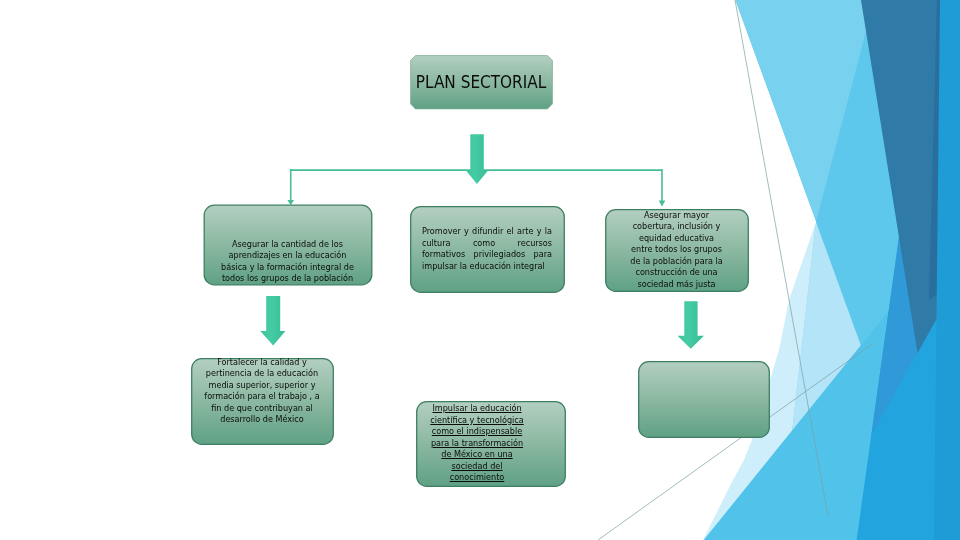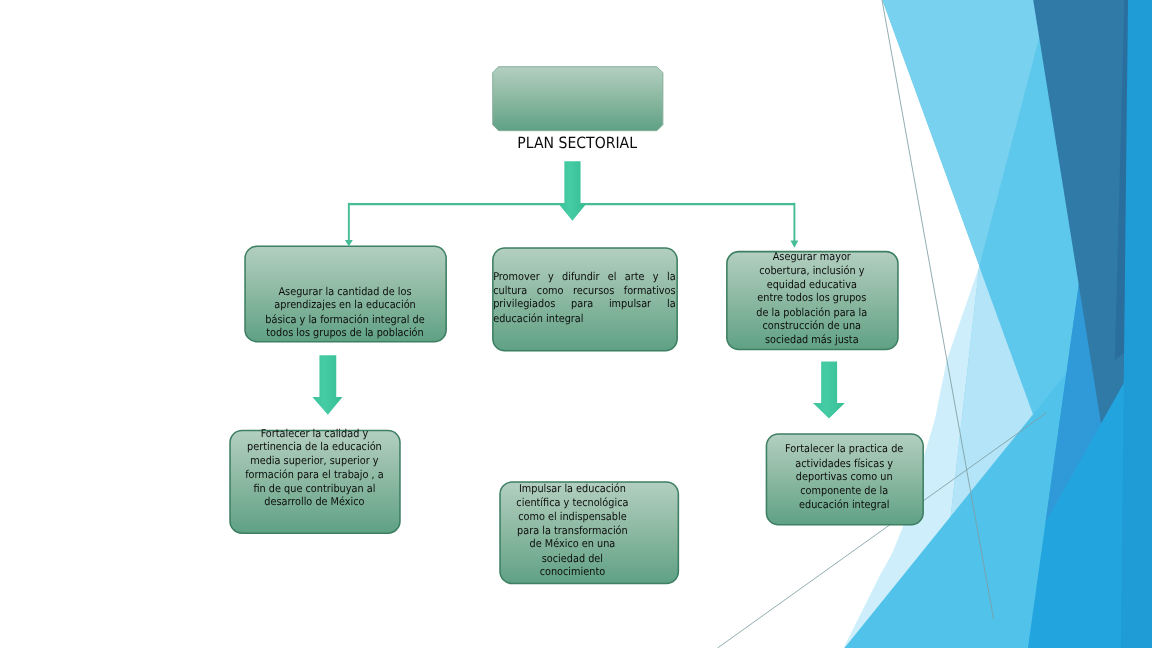--- a/index.html
+++ b/index.html
@@ -13,26 +13,26 @@
   .node { position:absolute; box-sizing:border-box;
           display:flex; align-items:center; justify-content:center;
           color:#0c0c0c; background:none; border:0;
           font-family:"DejaVu Sans", sans-serif; font-stretch:condensed;
           font-size:9px; line-height:11.5px; }
   .node .txt { display:block; width:100%; box-sizing:border-box; }
   .t-center { text-align:center; }
   .t-just { text-align:justify; text-align-last:left; }
 
   #title-node { left:410px; top:55px; width:142px; height:54px;
-                font-size:13px; line-height:13px;margin-top:37px; }
+                font-size:17px; line-height:13px; }
   #node-1 { left:203.5px; top:204.5px; width:168px; height:80px; padding:0 14px;align-items:flex-end; }
-  #node-2 { left:410px;   top:206px;   width:154px; height:86px; padding:0 1px; }
+  #node-2 { left:410px;   top:206px;   width:154px; height:86px; padding:0 12px; }
   #node-3 { left:605px;   top:209px;   width:143px; height:82px; padding:0 25px; }
   #node-4 { left:191px;   top:348px;   width:142px; height:86px; padding:0 10px; }
-  #node-5 { left:416px;   top:401px;   width:122px; height:85px; padding:0 11.5px; }
+  #node-5 { left:416px;   top:401px;   width:122px; height:85px; padding:0 11.5px;text-decoration:underline; }
   #node-6 { left:638px;   top:361px;   width:131px; height:76px; padding:0 10.5px; }
 </style>
 </head>
 <body>
 
 <div id="slide">
 
   <svg id="bg" viewBox="0 0 960 540">
     <rect x="0" y="0" width="960" height="540" fill="#ffffff"></rect>
     <polygon fill="#78d1ee" points="735.0,0.0 960.0,0.0 960.0,540.0 931.6,540.0"></polygon>
@@ -100,17 +100,14 @@
   </div>
   <div class="node" id="node-3">
     <span class="txt t-center">Asegurar mayor cobertura, inclusión y equidad educativa entre todos los grupos de la población para la construcción de una sociedad más justa</span>
   </div>
   <div class="node" id="node-4">
     <span class="txt t-center">Fortalecer la calidad y pertinencia de la educación media superior, superior y formación para el trabajo , a fin de que contribuyan al desarrollo de México</span>
   </div>
   <div class="node" id="node-5">
     <span class="txt t-center">Impulsar la educación científica y tecnológica como el indispensable para la transformación de México en una sociedad del conocimiento</span>
   </div>
-  <div class="node" id="node-6">
-    <span class="txt t-center">Fortalecer la practica de actividades físicas y deportivas como un componente de la educación integral</span>
-  </div>
 
 </div>
 
 </body></html>

